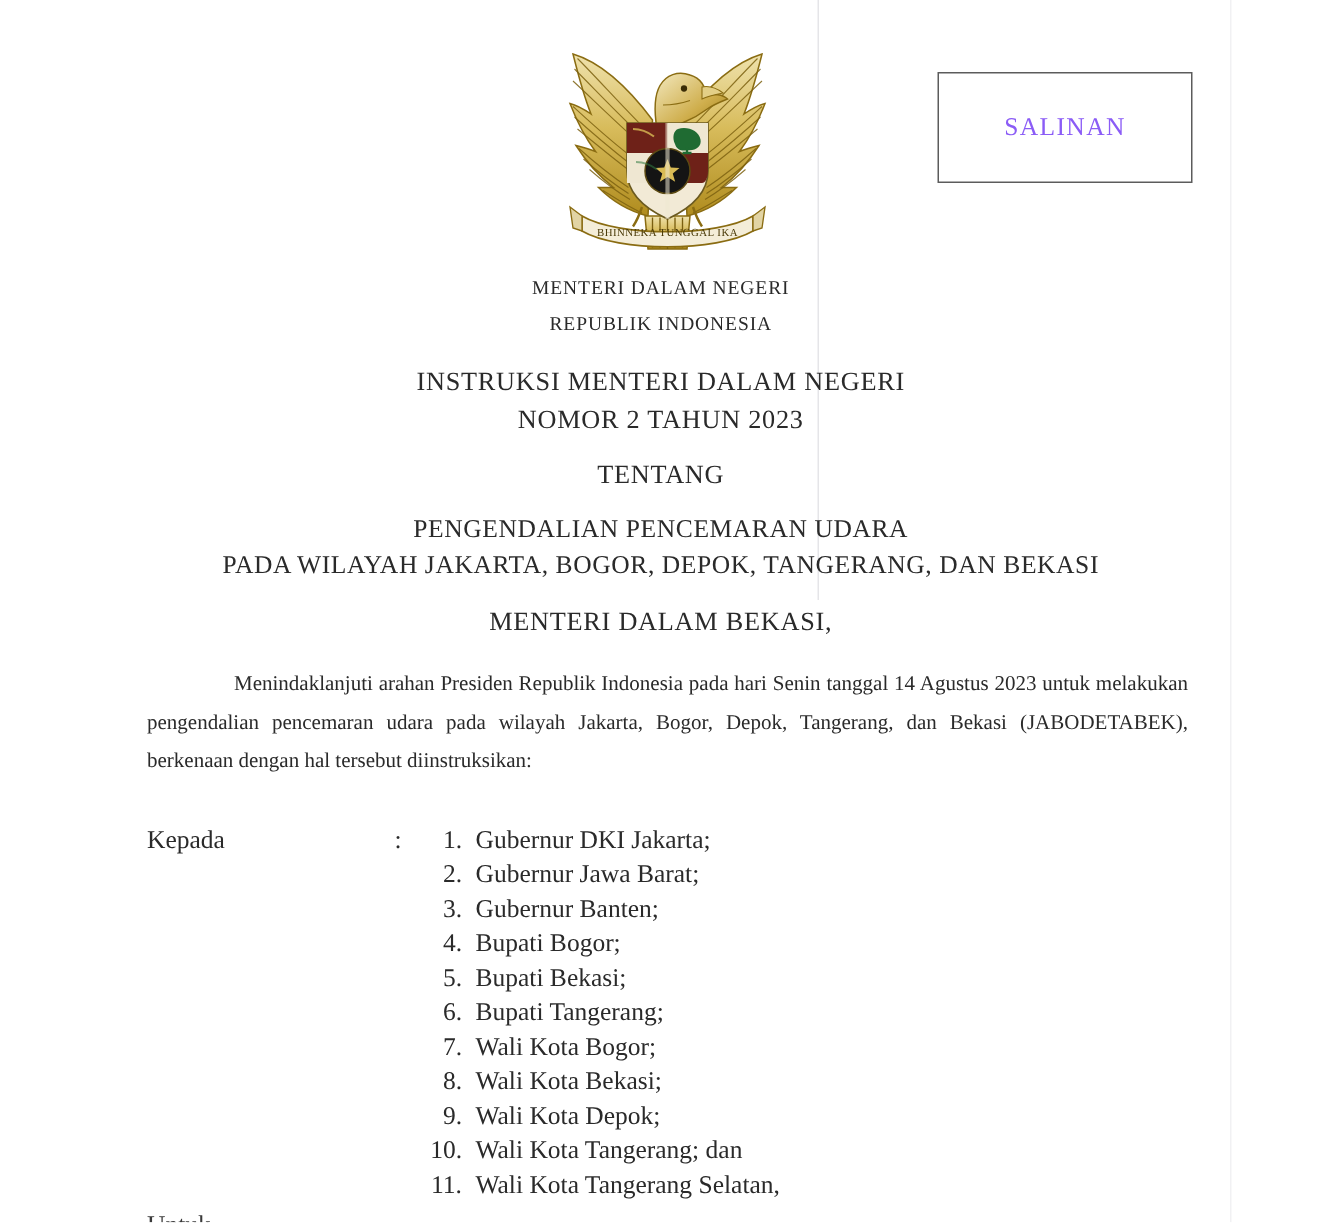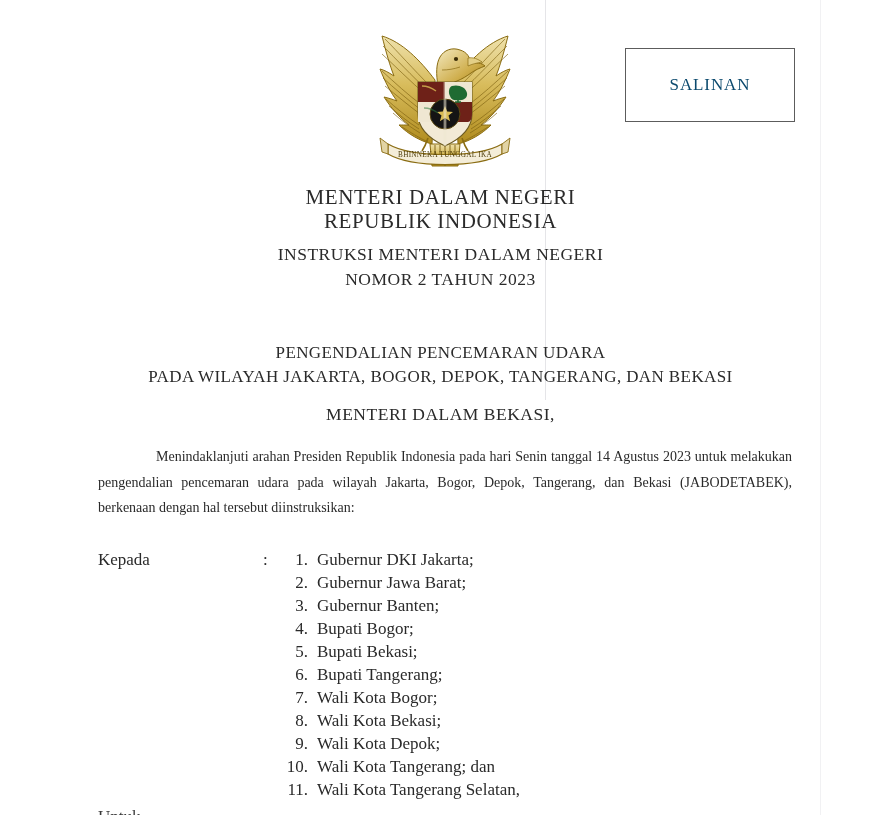--- a/index.html
+++ b/index.html
@@ -48,42 +48,42 @@
     height: 74px;
     border: 1.6px solid #5c5c5c;
     box-sizing: border-box;
     display: flex;
     align-items: center;
     justify-content: center;
   }
   .salinan-box span {
     font-size: 17px;
     letter-spacing: 0.9px;
-    color: #0c4a6e;
+    color: #8b5cf6;
   }
 
   
   .emblem {
     position: absolute;
     left: 372px;
     top: 26px;
     width: 146px;
     height: 148px;
   }
   .emblem svg { display: block; width: 100%; height: 100%; }
 
   
   .c-line {
     position: absolute;
     left: 0;
     width: 881px;
     text-align: center;
     line-height: 1.25;
   }
-  .hdr { font-size: 21px; letter-spacing: 0.6px; }
+  .hdr { font-size: 13px; letter-spacing: 0.6px; }
   .ttl { font-size: 17.5px; letter-spacing: 0.5px; }
   .sub { font-size: 17px;   letter-spacing: 0.4px; }
 
   
   .body-par {
     position: absolute;
     left: 98px;
     top: 444px;
     width: 694px;
     font-size: 14px;
@@ -271,20 +271,21 @@
   <div class="salinan-box">
     <span>SALINAN</span>
   </div>
 
   <div class="c-line hdr" style="top:184px;">MENTERI DALAM NEGERI</div>
   <div class="c-line hdr" style="top:208px;">REPUBLIK INDONESIA</div>
 
   <div class="c-line ttl" style="top:244px;">INSTRUKSI MENTERI DALAM NEGERI</div>
   <div class="c-line ttl" style="top:269px;">NOMOR 2 TAHUN 2023</div>
 
+  <div class="c-line ttl" style="top:306px;">TENTANG</div>
 
   <div class="c-line sub" style="top:342px;">PENGENDALIAN PENCEMARAN UDARA</div>
   <div class="c-line sub" style="top:366px;">PADA WILAYAH JAKARTA, BOGOR, DEPOK, TANGERANG, DAN BEKASI</div>
 
   <div class="c-line ttl" style="top:404px;">MENTERI DALAM BEKASI,</div>
 
   <div class="body-par">Menindaklanjuti arahan Presiden Republik Indonesia pada hari Senin tanggal 14 Agustus 2023 untuk melakukan pengendalian pencemaran udara pada wilayah Jakarta, Bogor, Depok, Tangerang, dan Bekasi (JABODETABEK), berkenaan dengan hal tersebut diinstruksikan:</div>
 
   <div class="kepada-label">Kepada</div>
   <div class="kepada-colon">:</div>

